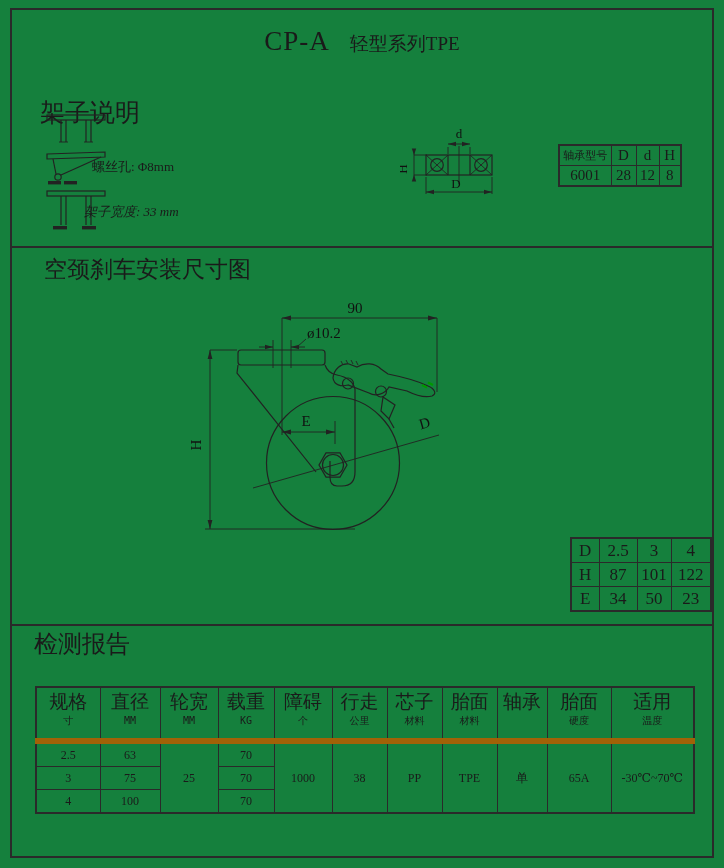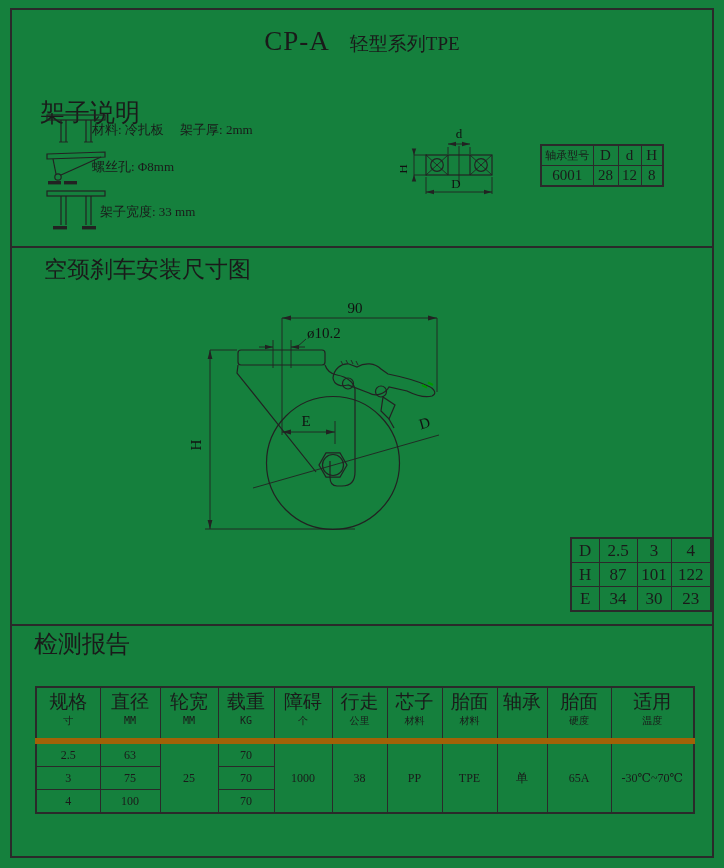--- a/index.html
+++ b/index.html
@@ -12,21 +12,21 @@
   #title-row{left:0;top:26px;width:724px;display:flex;justify-content:center;align-items:baseline;gap:20px;}
   #title-model{font-size:27px;letter-spacing:1px;}
   #title-series{font-size:19px;}
   h2{margin:0;font-weight:normal;}
   .sec-heading{font-size:25px;}
   .item-label{font-size:13px;white-space:pre;}
   
   table{border-collapse:collapse;table-layout:fixed;}
   td,th{border:1px solid #2a2a2a;text-align:center;padding:0;font-weight:normal;overflow:hidden;}
   .bt{border:2px solid #2a2a2a;}
-  #bearing-table{font-size:15px;}
+  #bearing-table{font-size:15px;margin-left:18px;}
   #bearing-table td{height:19px;}
   #bearing-table .small{font-size:11px;}
   #dhe-table{font-size:17px;}
   #dhe-table td{height:23px;}
   
   #report-table{font-size:12px;}
   #report-table th{height:50px;vertical-align:top;border-bottom:6px solid #a16207;}
   #report-table td{height:22px;}
   .col-title{display:block;font-size:19px;line-height:24px;margin-top:2px;}
   .col-unit{display:block;font-size:10px;line-height:13px;font-family:"DejaVu Sans Mono",monospace;}
@@ -56,21 +56,20 @@
     <svg width="64" height="34" viewBox="0 0 64 34">
       <rect x="3" y="3" width="58" height="5" class="ln"></rect>
       <line x1="17" y1="8" x2="17" y2="30" class="ln"></line>
         <line x1="22" y1="8" x2="22" y2="30" class="ln"></line>
       <line x1="42" y1="8" x2="42" y2="30" class="ln"></line>
         <line x1="47" y1="8" x2="47" y2="30" class="ln"></line>
       <line x1="15" y1="30" x2="24" y2="30" class="thin"></line>
         <line x1="40" y1="30" x2="49" y2="30" class="thin"></line>
     </svg>
   </div>
-  <div class="abs item-label" style="left:92px;top:121px;">材料: 冷扎板　 架子厚: 2mm</div>
 
   <div class="abs" style="left:44px;top:148px;">
     <svg width="64" height="38" viewBox="0 0 64 38">
       <polygon points="3,6 61,4 61,9 3,11" class="ln"></polygon>
       <line x1="9" y1="11" x2="12" y2="26" class="ln"></line>
       <line x1="57" y1="9" x2="17" y2="27" class="ln"></line>
       <circle cx="14" cy="29" r="3.2" class="ln"></circle>
       <rect x="4" y="33" width="13" height="3.4" class="fillb"></rect>
       <rect x="20" y="33" width="13" height="3.4" class="fillb"></rect>
     </svg>
@@ -81,21 +80,21 @@
     <svg width="64" height="44" viewBox="0 0 64 44">
       <rect x="3" y="3" width="58" height="5" class="ln"></rect>
       <line x1="17" y1="8" x2="17" y2="37" class="ln"></line>
         <line x1="22" y1="8" x2="22" y2="37" class="ln"></line>
       <line x1="42" y1="8" x2="42" y2="37" class="ln"></line>
         <line x1="47" y1="8" x2="47" y2="37" class="ln"></line>
       <rect x="9" y="38" width="14" height="3.4" class="fillb"></rect>
       <rect x="38" y="38" width="14" height="3.4" class="fillb"></rect>
     </svg>
   </div>
-  <div class="abs item-label" style="left:100px;top:203px;">架子宽度: 33 mm</div>
+  <div class="abs item-label" style="left:84px;top:203px;font-style:italic;">架子宽度: 33 mm</div>
 
 
   <div class="abs" style="left:400px;top:122px;">
     <svg width="110" height="85" viewBox="0 0 110 85">
       <rect x="26" y="33" width="66" height="20" class="ln"></rect>
       <line x1="48" y1="33" x2="48" y2="53" class="ln"></line>
         <line x1="70" y1="33" x2="70" y2="53" class="ln"></line>
       <line x1="26" y1="33" x2="48" y2="53" class="thin"></line>
         <line x1="26" y1="53" x2="48" y2="33" class="thin"></line>
       <circle cx="37" cy="43" r="6.3" class="ln"></circle>
@@ -227,21 +226,21 @@
     </tr>
     <tr>
       <td>H</td>
       <td>87</td>
       <td>101</td>
       <td>122</td>
     </tr>
     <tr>
       <td>E</td>
       <td>34</td>
-      <td>30</td>
+      <td>50</td>
       <td>23</td>
     </tr>
   </tbody>
     </table>
 
   <h2 class="abs" style="left:34px;top:628px;font-size:24px;">检测报告</h2>
 
   <table id="report-table" class="abs bt" style="left:35px;top:686px;width:658px;">
     <colgroup>
       <col style="width:64px">

